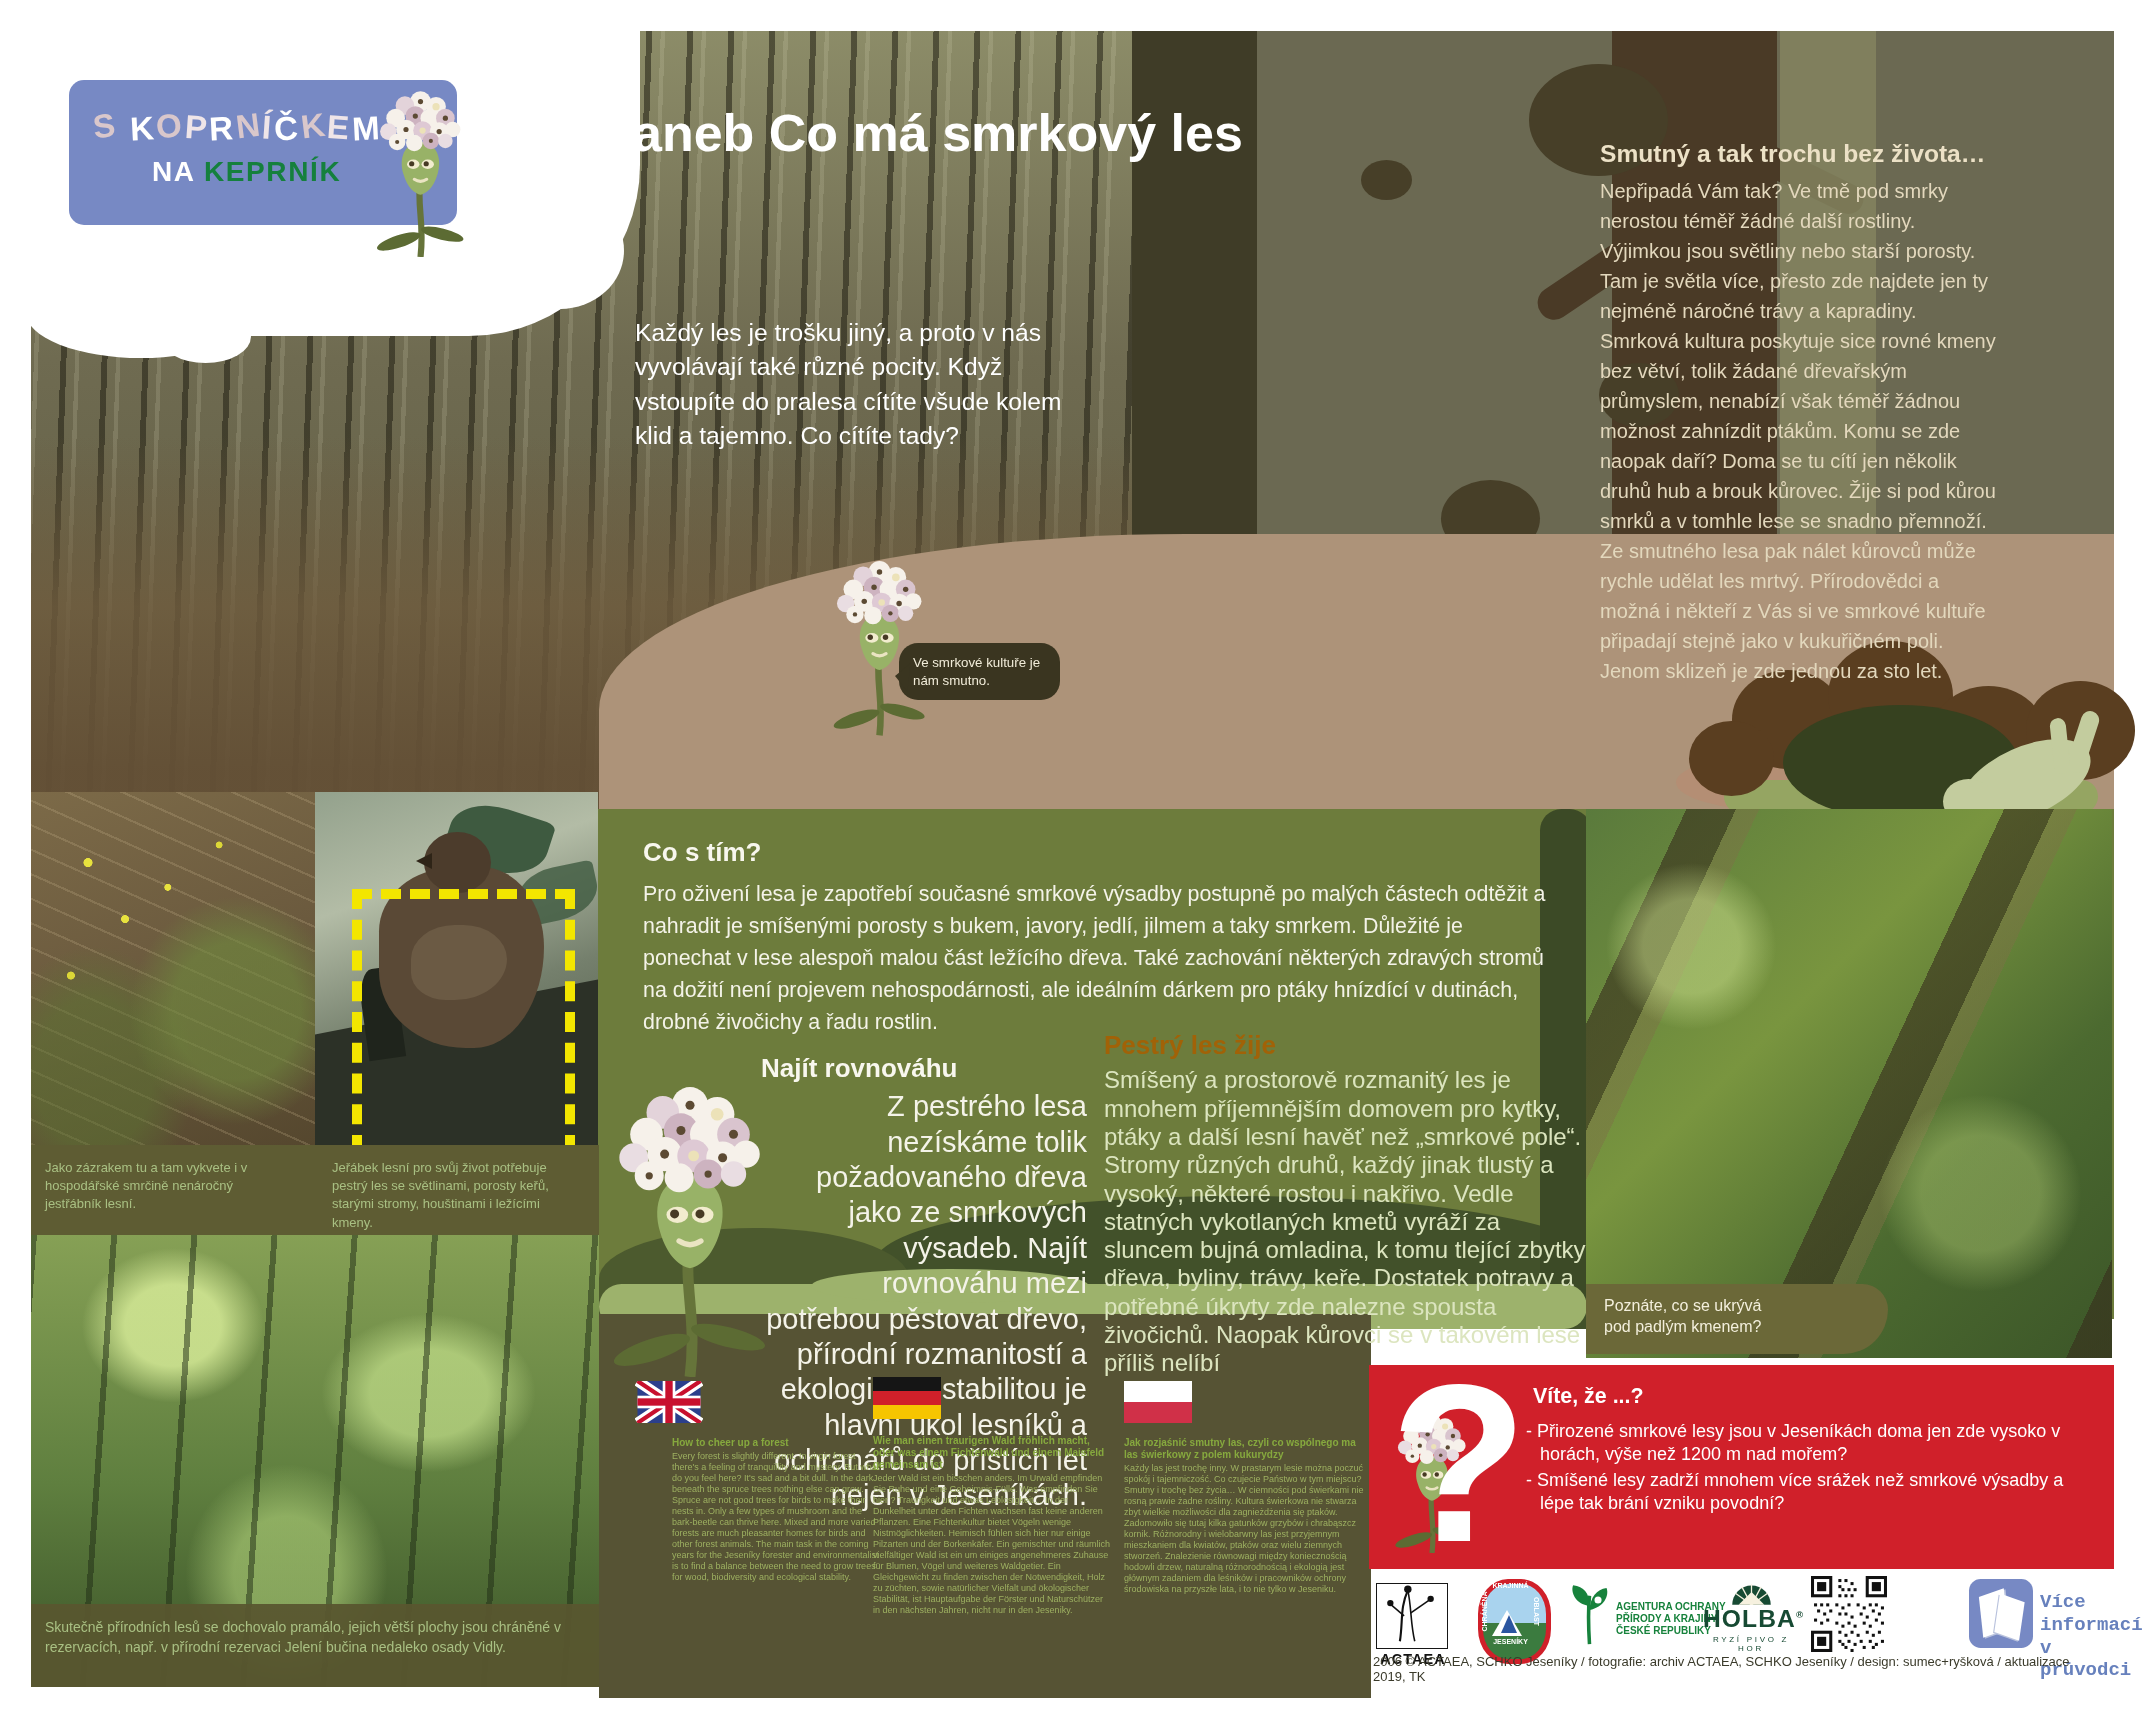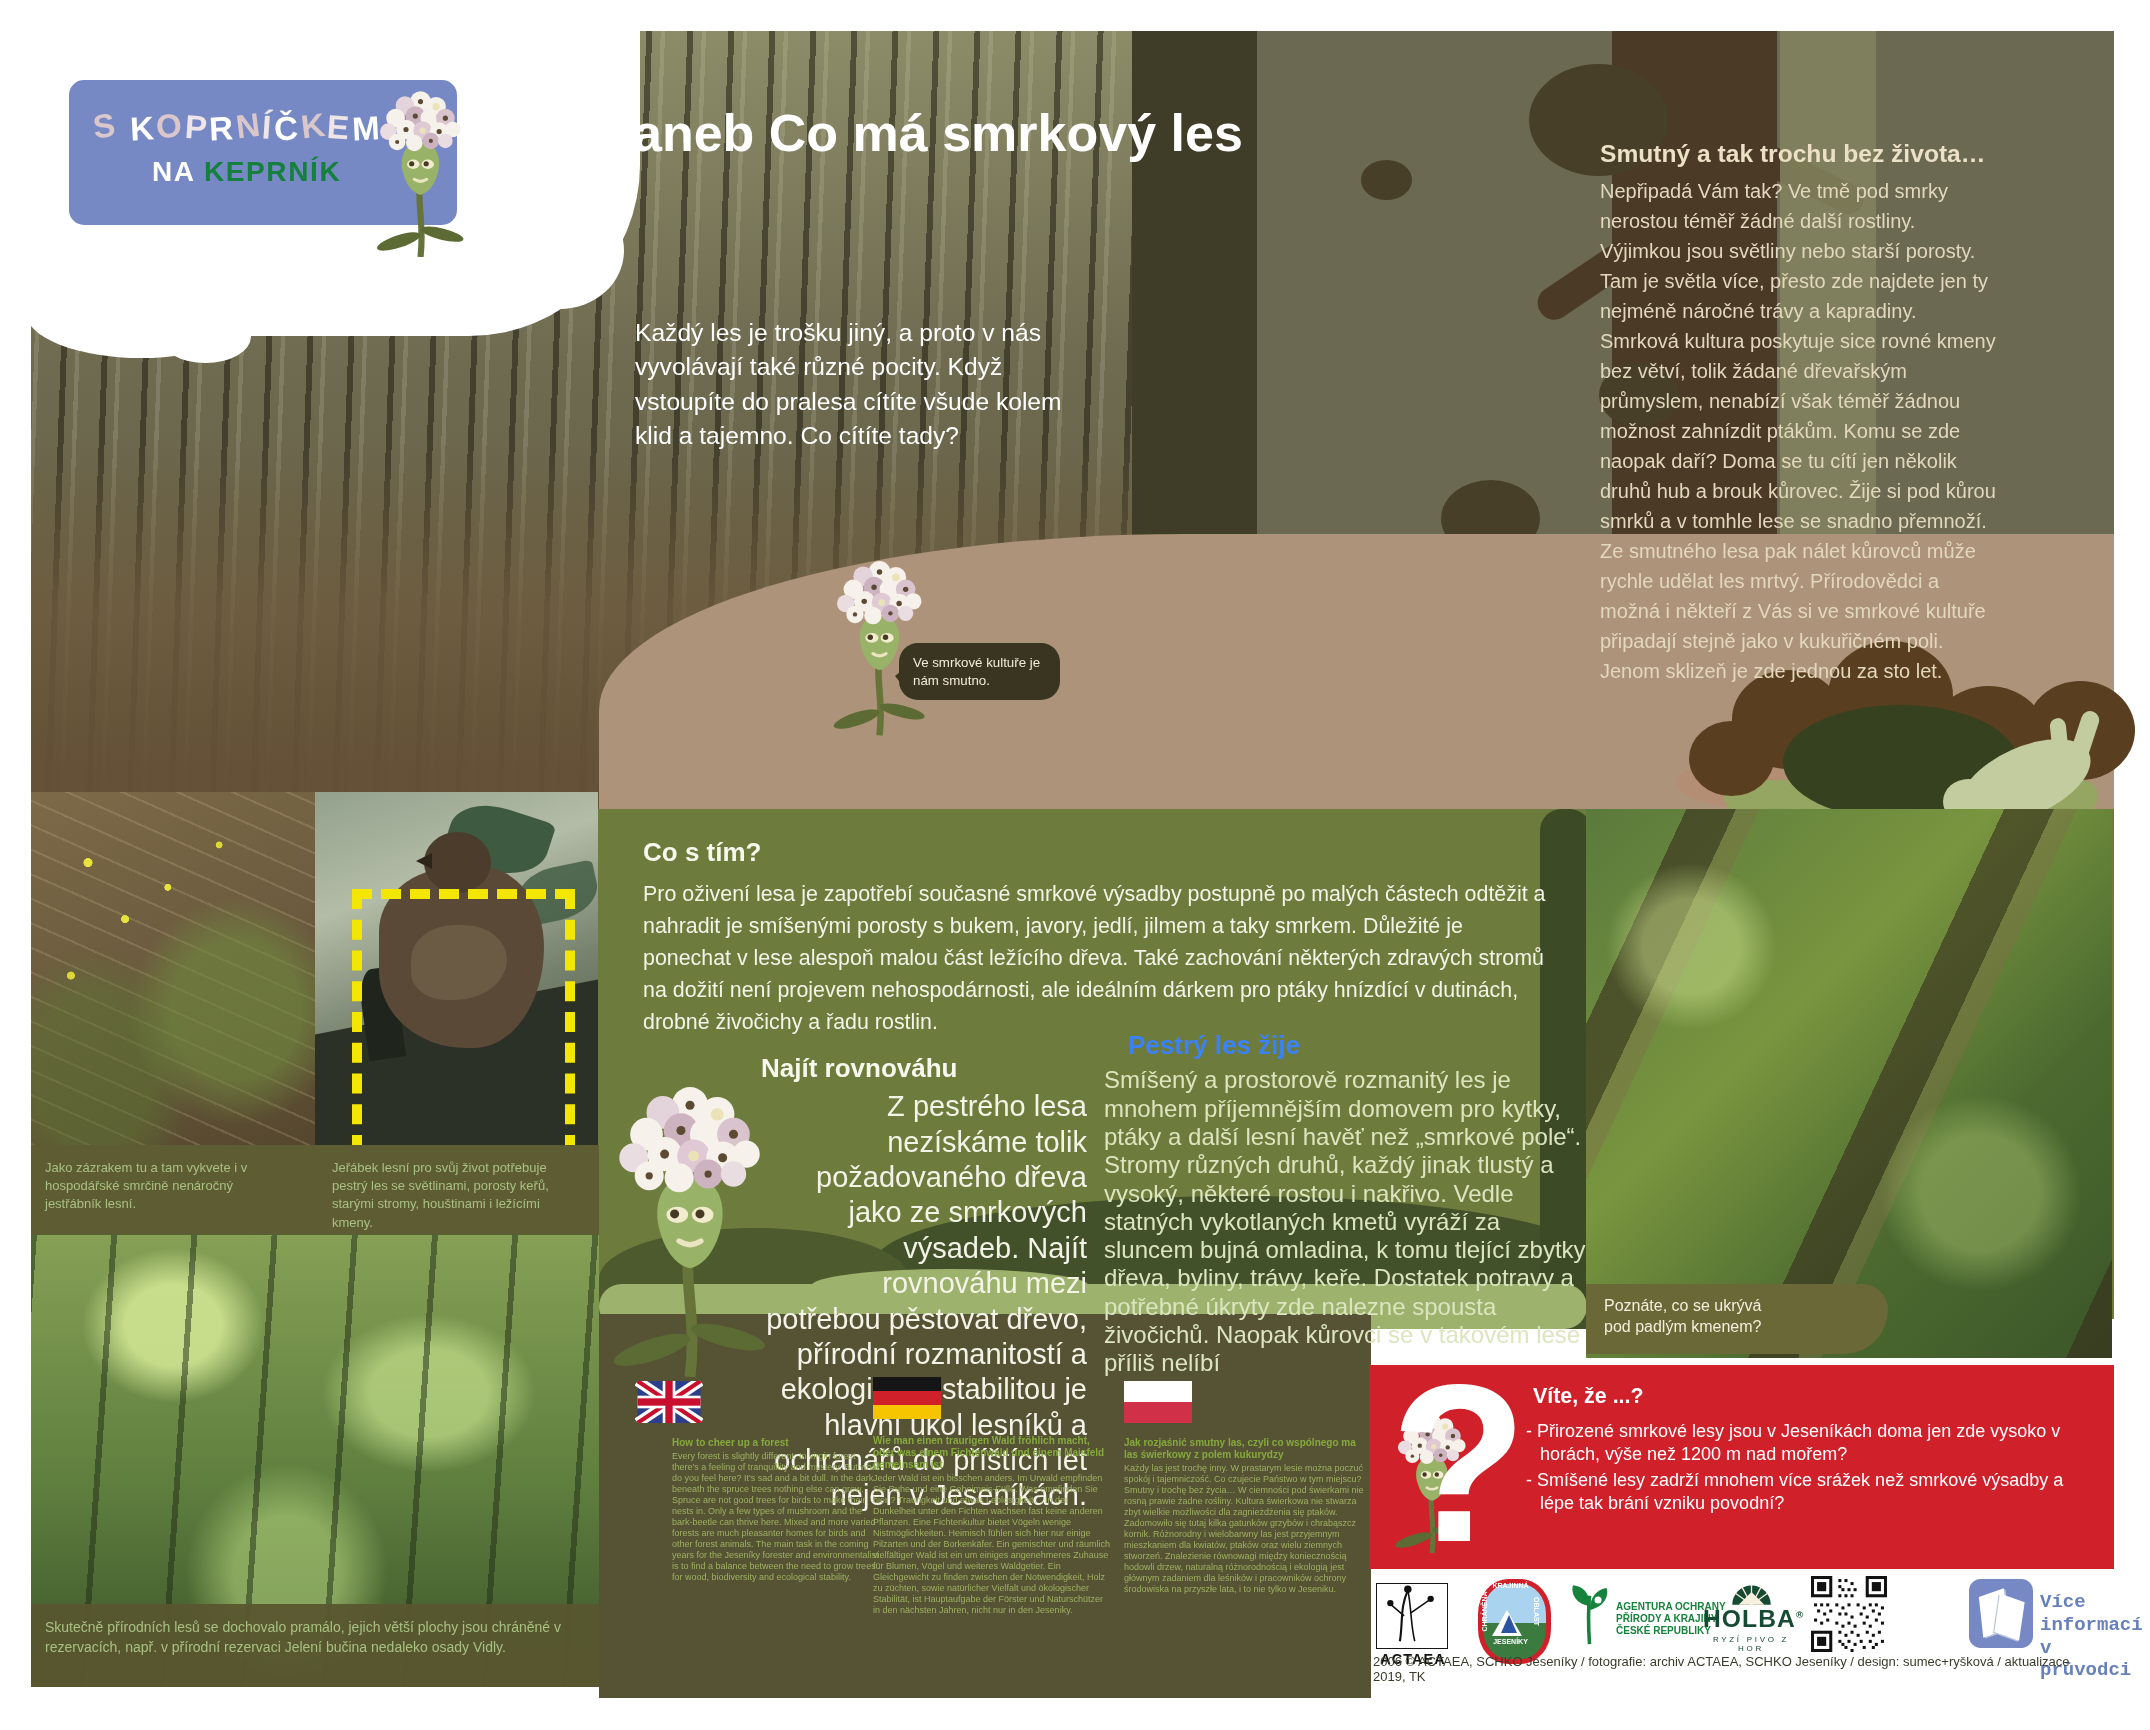--- a/index.html
+++ b/index.html
@@ -130,21 +130,21 @@
           border-right-color:#3a3520;transform:rotate(6deg);}
 
   
   #cosim{left:643px;top:837px;width:907px;}
   #cosim-heading{font-size:26px;font-weight:bold;color:#f8f7ee;margin-bottom:9.6px;}
   #cosim-body{font-size:21.4px;line-height:1.5;color:#f4f3e8;}
   #najit{left:761px;top:1053px;width:326px;}
   #najit-heading{font-size:26px;font-weight:bold;color:#f8f7ee;margin-bottom:5.3px;}
   #najit-body{font-size:29px;line-height:1.22;color:#f4f3e8;text-align:right;}
   #pestry{left:1104px;top:1030px;width:483px;}
-  #pestry-heading{font-size:26px;font-weight:bold;color:#3b82f6;margin-bottom:5.3px;margin-left:24px;}
+  #pestry-heading{font-size:26px;font-weight:bold;color:#a16207;margin-bottom:5.3px;}
   #pestry-body{font-size:24px;line-height:1.18;color:#dce5bf;}
 
   
   .flag{position:absolute;width:68px;height:42px;}
   #flag-de{background:linear-gradient(180deg,#151515 0 33.4%,#d0202a 33.4% 66.7%,#f6c500 66.7% 100%);}
   #flag-pl{background:linear-gradient(180deg,#ffffff 0 50%,#d03048 50% 100%);}
   .lang-col{position:absolute;}
   .lang-heading{font-size:10px;font-weight:bold;color:#86a93e;line-height:1.2;margin-bottom:2.1px;}
   .lang-body{font-size:9px;line-height:1.22;color:#9db061;}
   #col-en{left:672px;top:1437px;width:212px;}

